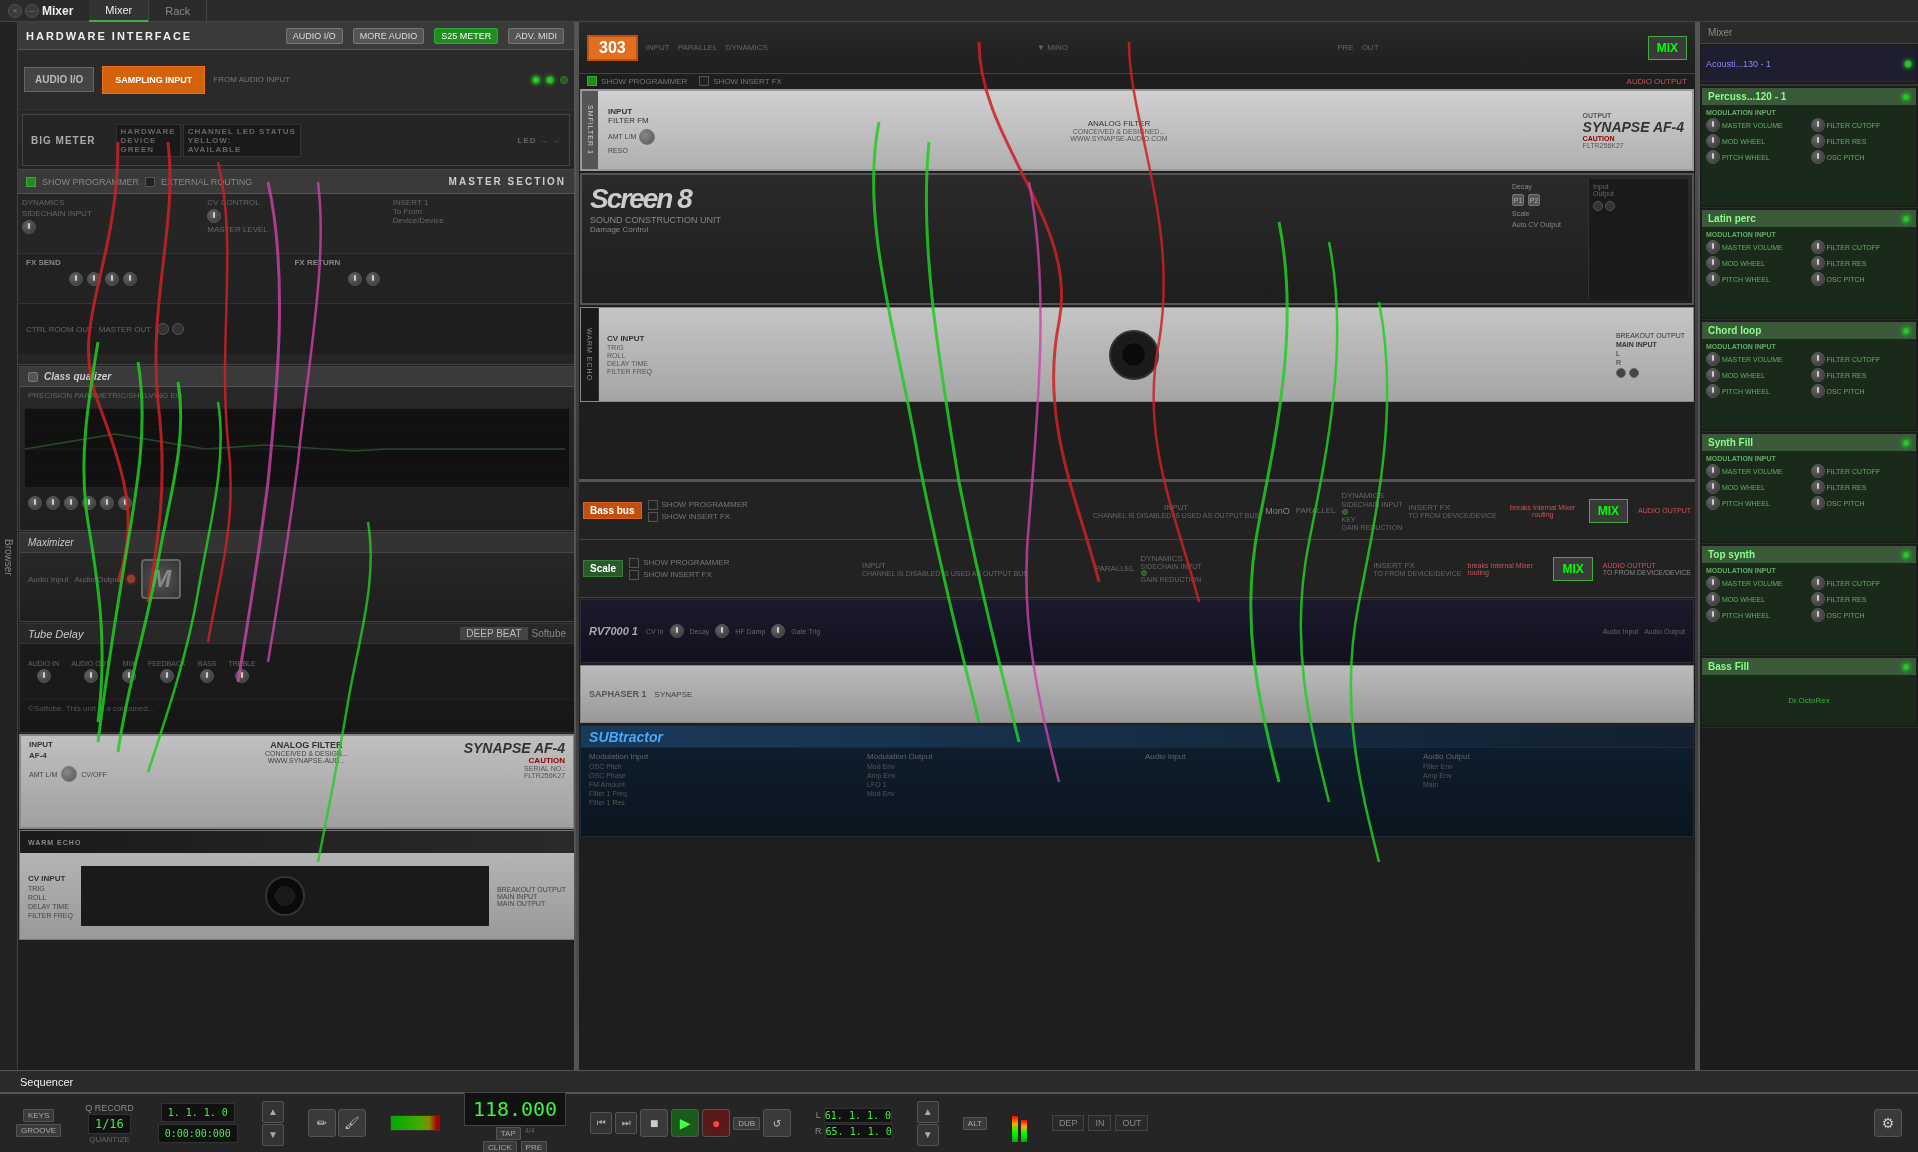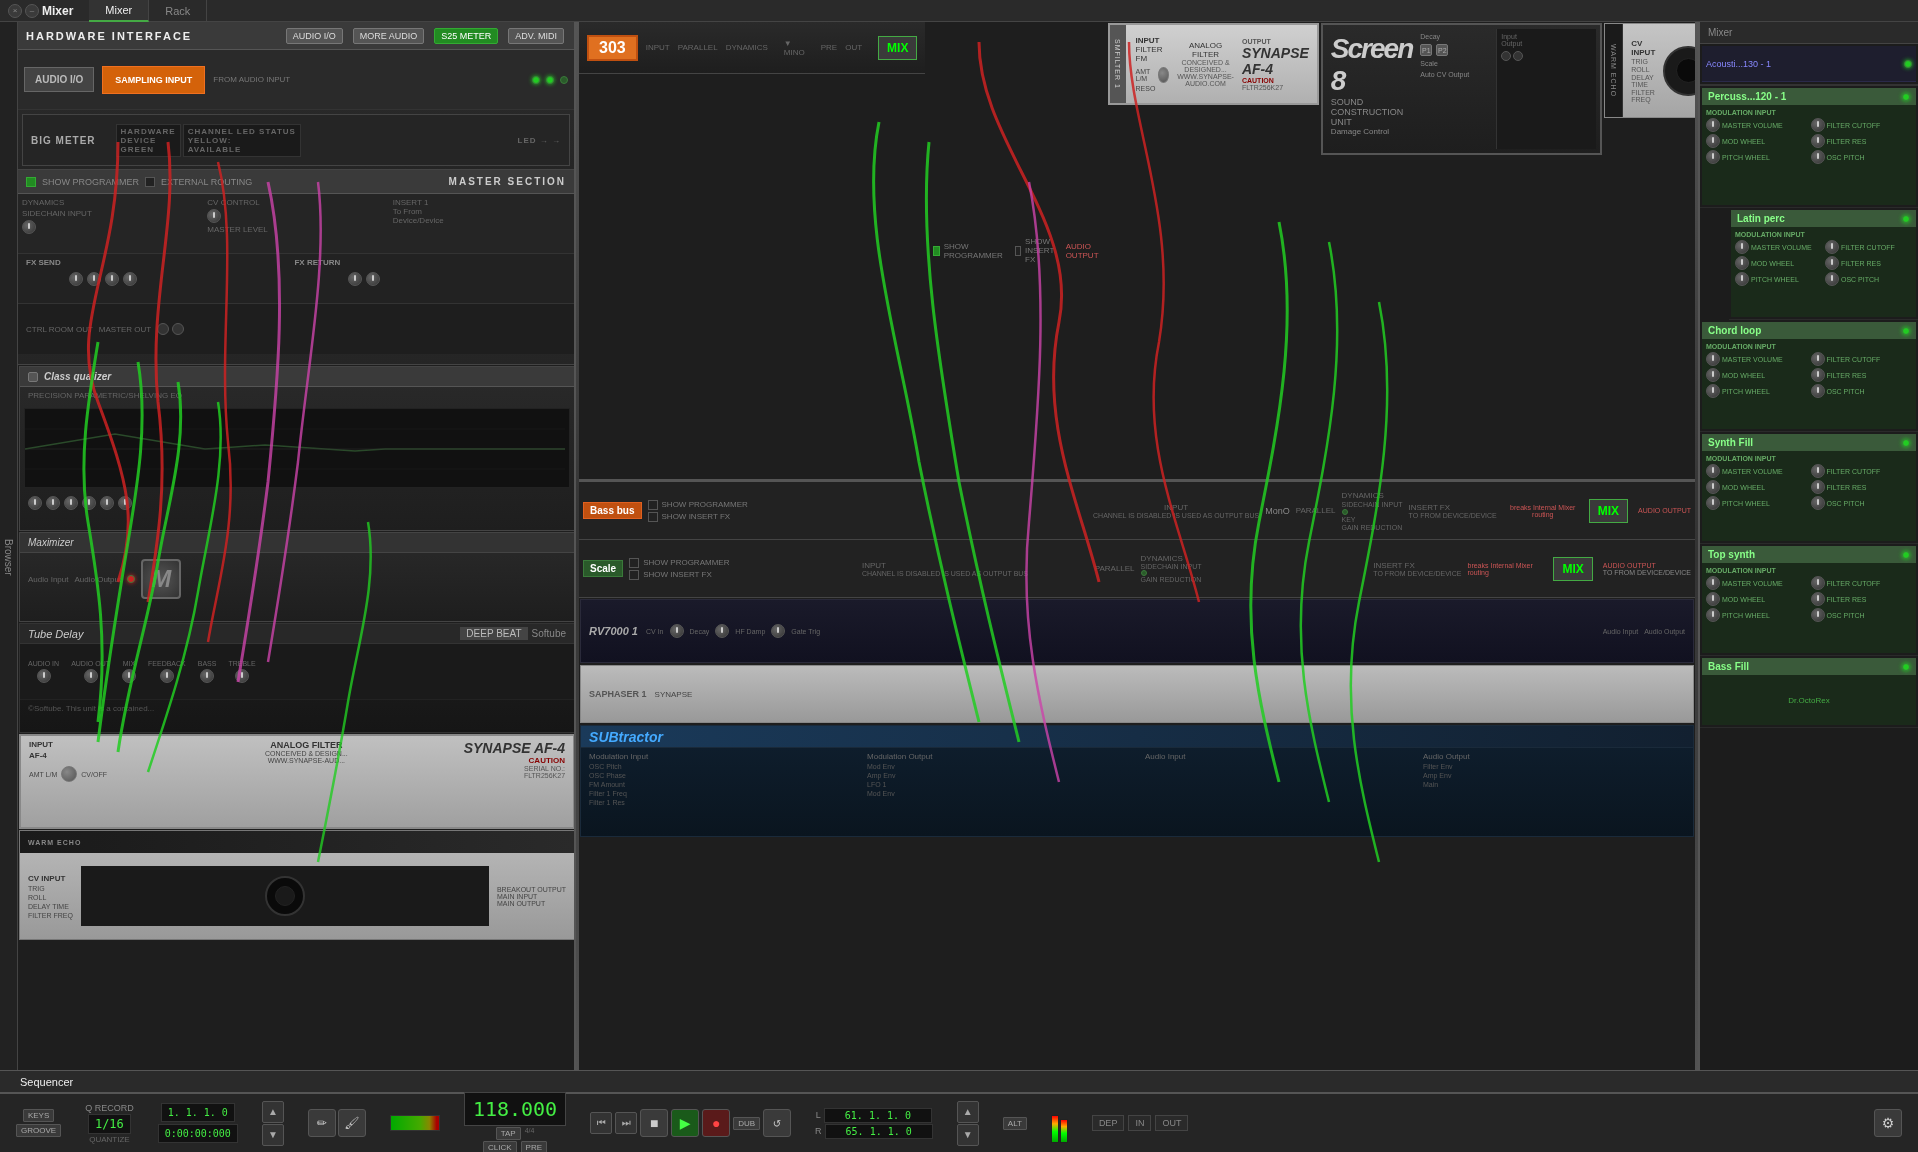--- a/index.html
+++ b/index.html
@@ -249,21 +249,21 @@
       border-right: 1px solid #444;
     }
 
     
     .level-display {
       background: #111;
       border: 1px solid #333;
       color: #4e4;
       font-family: monospace;
       font-size: 10px;
-      padding: 1px 20px;
+      padding: 1px 0;
     }
 
     
     .left-rack-inner {
       position: relative;
       height: 100%;
     }
 
     
     .right-panel-strip {
@@ -295,20 +295,21 @@
       overflow-y: auto;
       height: calc(100% - 22px);
       scrollbar-width: thin;
       scrollbar-color: #444 #1a1a1a;
     }
 
     
     .middle-top-section {
       height: 460px;
       display: flex;
+      flex-direction: column;
       border-bottom: 3px solid #555;
     }
 
     .middle-bottom-section {
       height: calc(100% - 460px);
       display: flex;
       flex-direction: column;
     }
 
     
@@ -1145,21 +1146,21 @@
               <span style="font-size:7px; color:#6a6;">FILTER RES</span>
             </div>
             <div style="display:flex; align-items:center; gap:2px;">
               <div class="knob knob-small"></div>
               <span style="font-size:7px; color:#6a6;">OSC PITCH</span>
             </div>
           </div>
         </div>
       </div>
 
-      <div class="right-panel-strip synth-strip" style="padding:2px; border-bottom:1px solid #2a2a2a;margin-left:29px;">
+      <div class="right-panel-strip synth-strip" style="padding:2px; border-bottom:1px solid #2a2a2a;">
         <div style="background:#3a5a3a; padding:3px 6px; display:flex; align-items:center; justify-content:space-between;">
           <span style="font-size:10px; color:#8f8; font-weight:bold;">Latin perc</span>
           <div class="led green"></div>
         </div>
         <div style="background:#1a2a1a; padding:4px 4px; display:grid; grid-template-columns:1fr 1fr; gap:3px; height:90px;">
           <div style="display:flex; flex-direction:column; gap:2px;">
             <div style="font-size:7px; color:#6a6; font-weight:bold;">MODULATION INPUT</div>
             <div style="display:flex; align-items:center; gap:2px;">
               <div class="knob knob-small"></div>
               <span style="font-size:7px; color:#6a6;">MASTER VOLUME</span>

